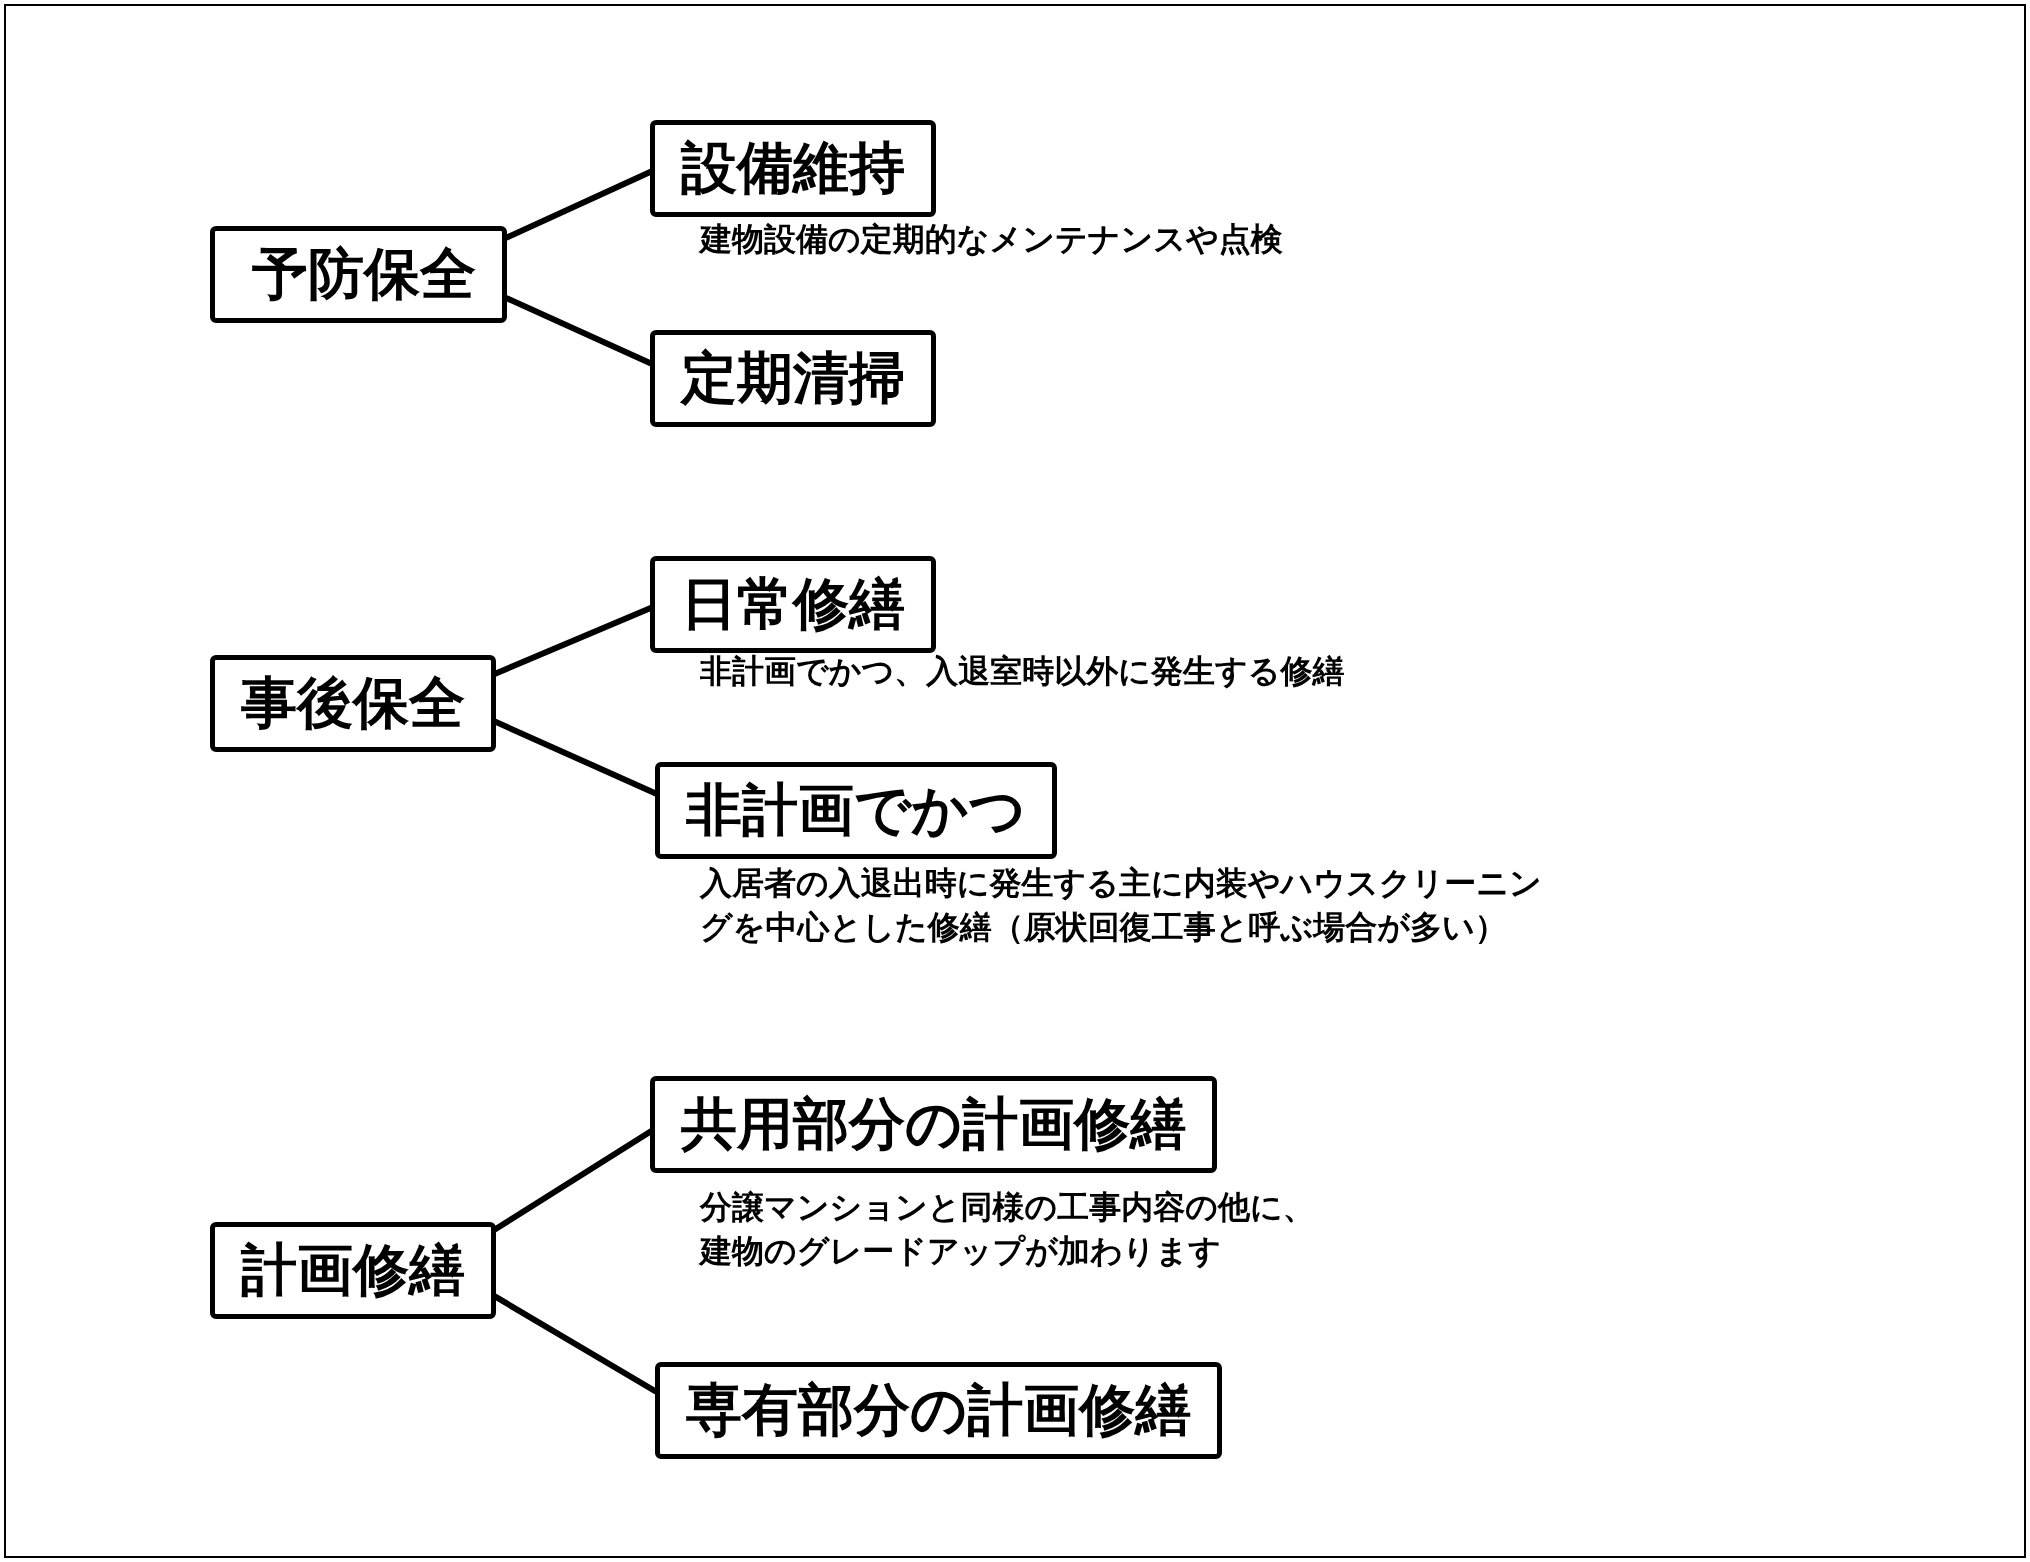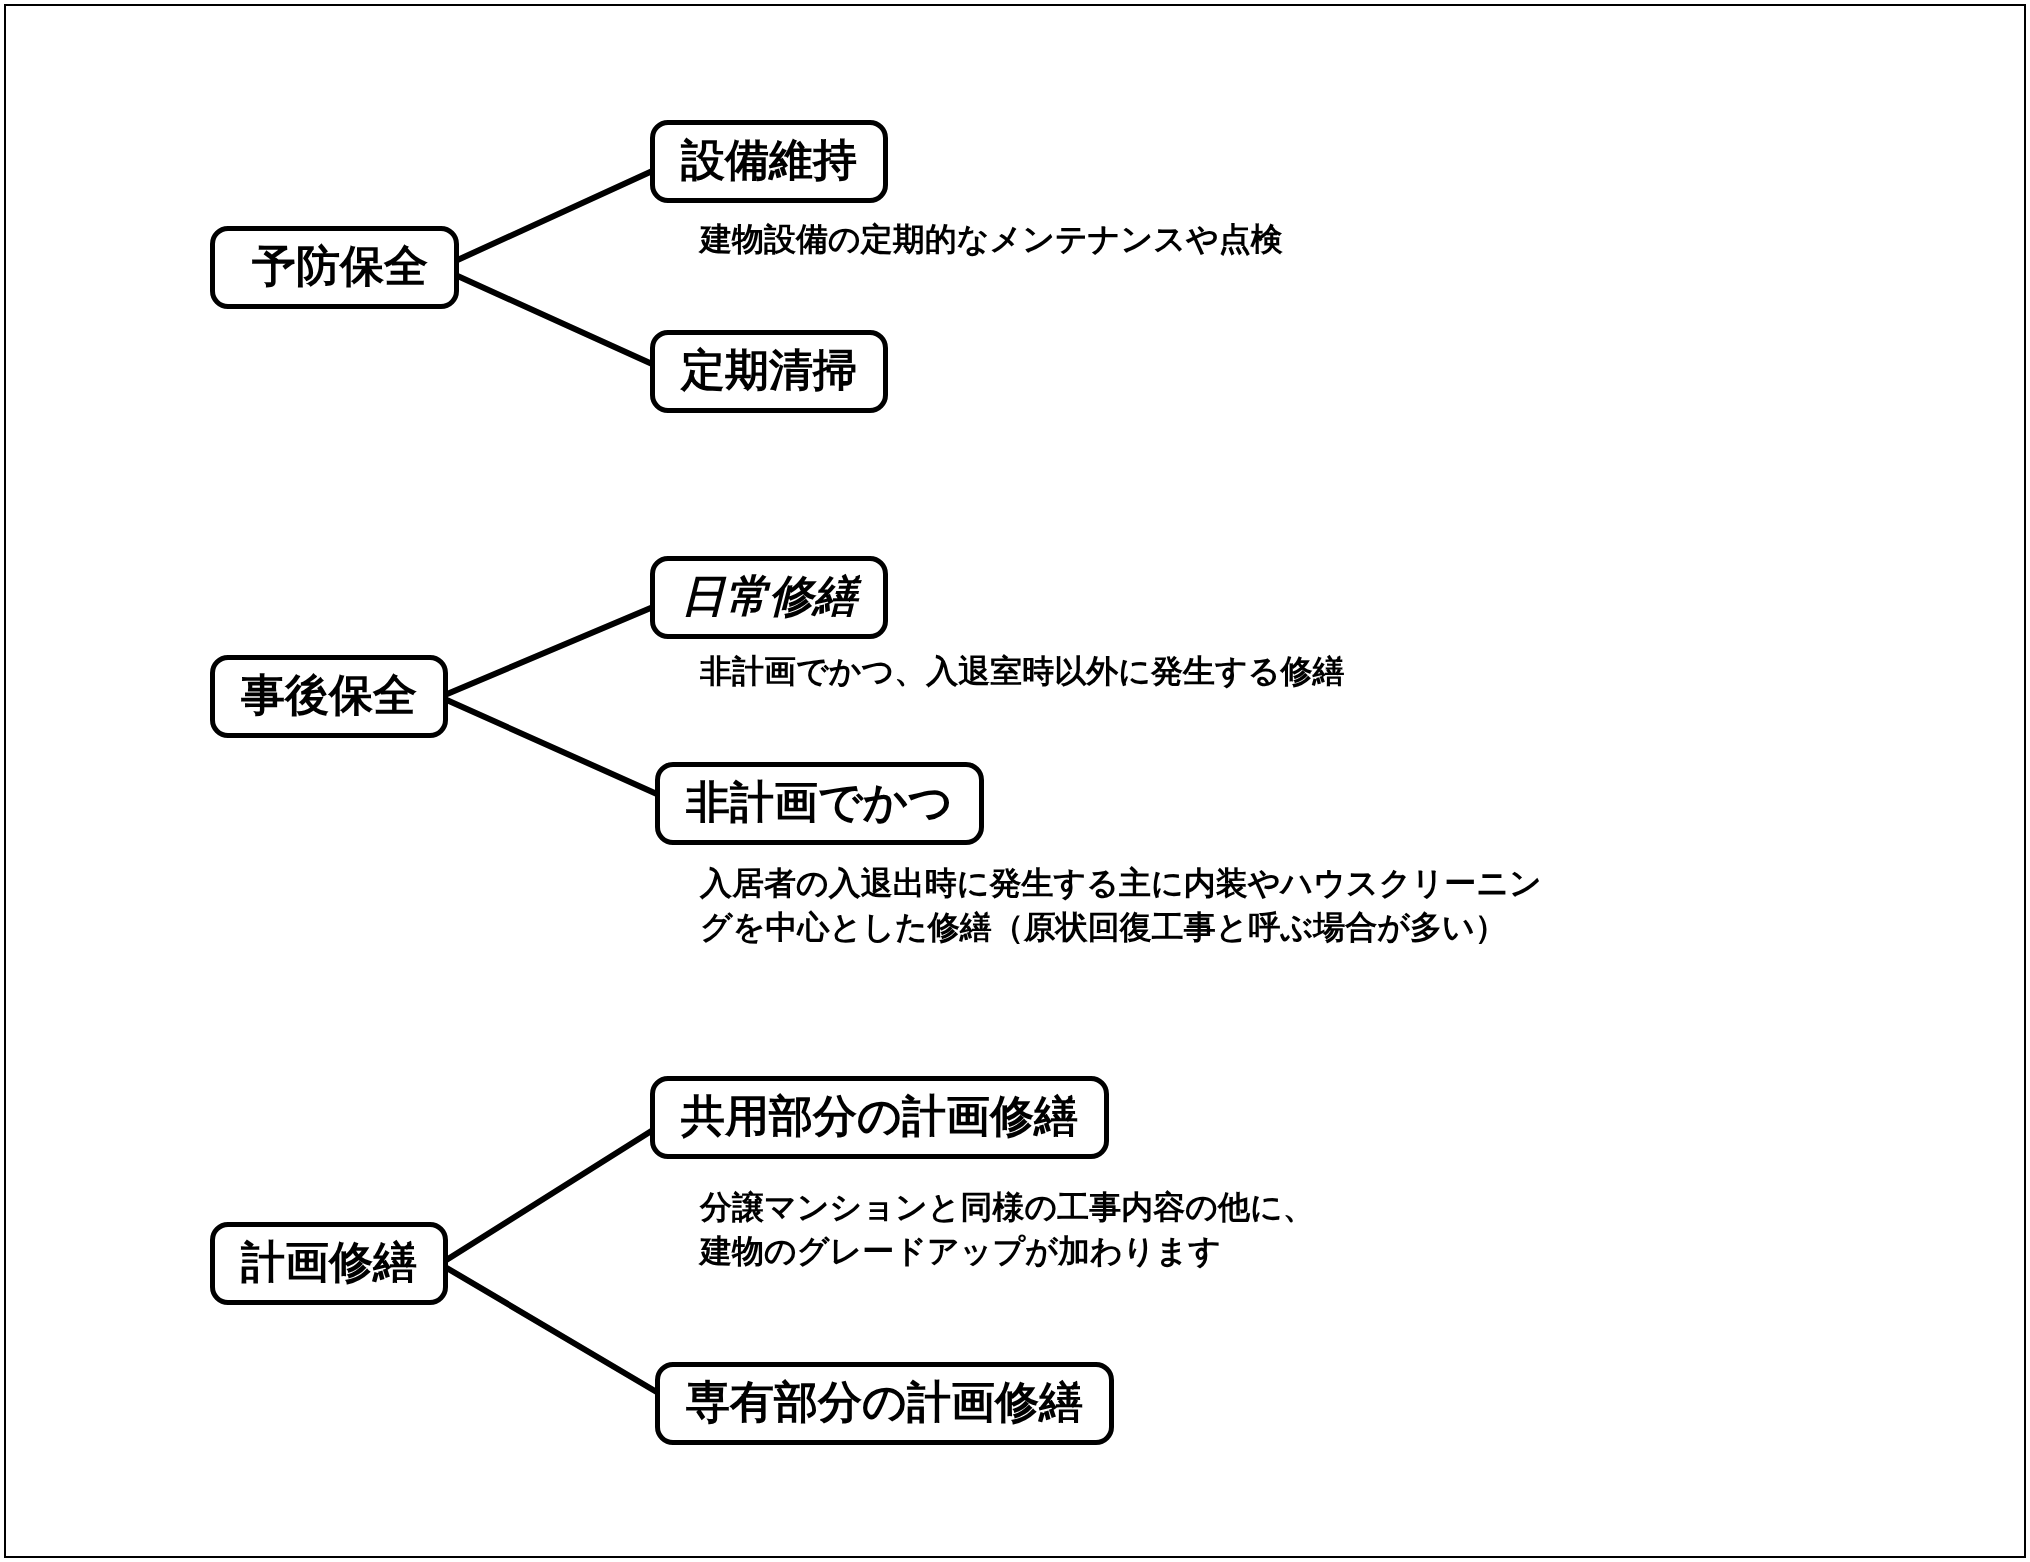--- a/index.html
+++ b/index.html
@@ -24,24 +24,24 @@
   #connector-layer {
     position: absolute;
     left: 0; top: 0;
     width: 2030px;
     height: 1562px;
   }
   .box {
     position: absolute;
     box-sizing: border-box;
     border: 5px solid #000000;
-    border-radius: 18px;
+    border-radius: 6px;
     background: #ffffff;
     padding: 9px 26px 11px 26px;
-    font-size: 44px;
+    font-size: 56px;
     font-weight: 600;
     line-height: 1.2;
     color: #000000;
     white-space: nowrap;
     z-index: 2;
   }
   .note {
     position: absolute;
     font-size: 32px;
     font-weight: 600;
@@ -49,21 +49,21 @@
     line-height: 1.36;
     white-space: nowrap;
     z-index: 1;
   }
   
   #g1-parent  { left: 210px; top: 226px; padding-left: 37px; }
   #g1-child1  { left: 650px; top: 120px; }
   #g1-note    { left: 700px; top: 218px; }
   #g1-child2  { left: 650px; top: 330px; }
   
-  #g2-child1  { left: 650px; top: 556px; font-style: italic; }
+  #g2-child1  { left: 650px; top: 556px; }
   #g2-parent  { left: 210px; top: 655px; }
   #g2-note    { left: 700px; top: 650px; }
   #g2-child2  { left: 655px; top: 762px; }
   #g2-child2-note { left: 700px; top: 862px; }
   
   #g3-child1  { left: 650px; top: 1076px; }
   #g3-note    { left: 700px; top: 1186px; }
   #g3-parent  { left: 210px; top: 1222px; }
   #g3-child2  { left: 655px; top: 1362px; }
 </style>

